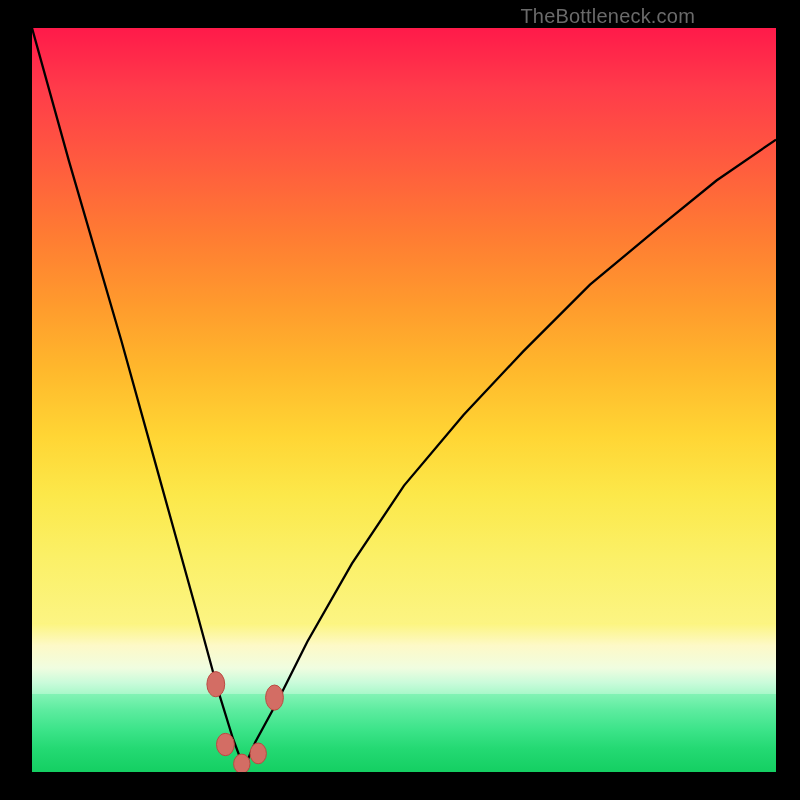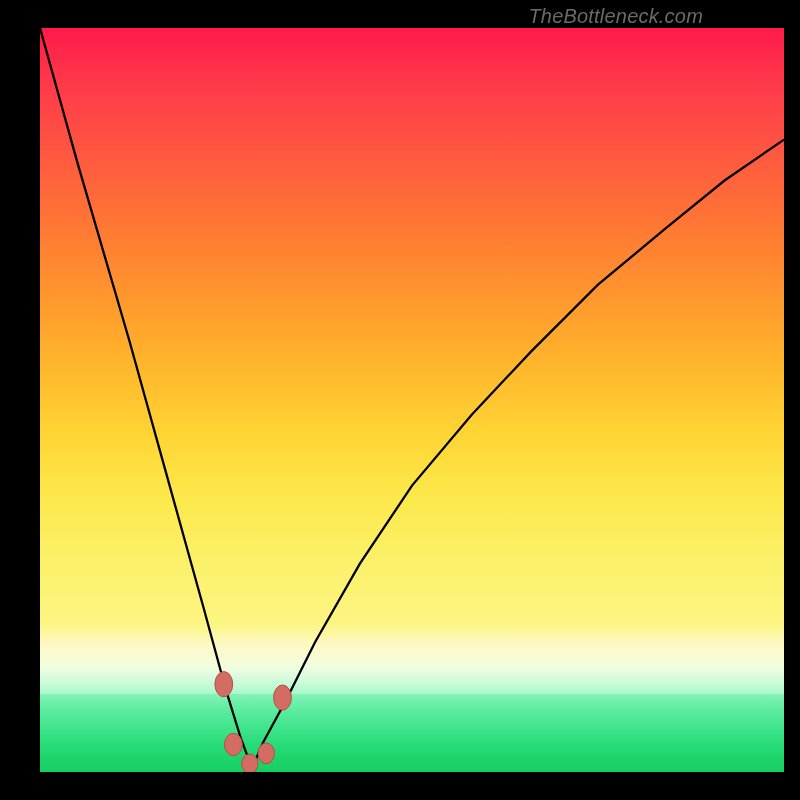--- a/index.html
+++ b/index.html
@@ -1,17 +1,17 @@
 <!DOCTYPE html>
 <html><head>
   <meta charset="utf-8">
   <style>
     * { margin: 0; padding: 0; box-sizing: border-box; }
     body { width: 800px; height: 800px; background: #000; position: relative; overflow: hidden; font-family: Arial, sans-serif; }
-    .frame { position: absolute; top: 0; left: 12px; width: 709px; height: 800px; background: #000; font-style: italic; }
+    .frame { position: absolute; top: 0; left: 4px; width: 709px; height: 800px; background: #000; }
     .plot-area { position: absolute; top: 28px; left: 28px; width: 744px; height: 744px; overflow: hidden; }
     .grad { position: absolute; top: 0; left: 0; width: 100%; height: 80.5%;
       background: linear-gradient(to bottom,
         #ff1a4a 0%,
         #ff3b4a 10%,
         #ff5a3f 22%,
         #ff7a33 34%,
         #ff9a2d 46%,
         #ffb82c 57%,
         #ffd534 68%,

